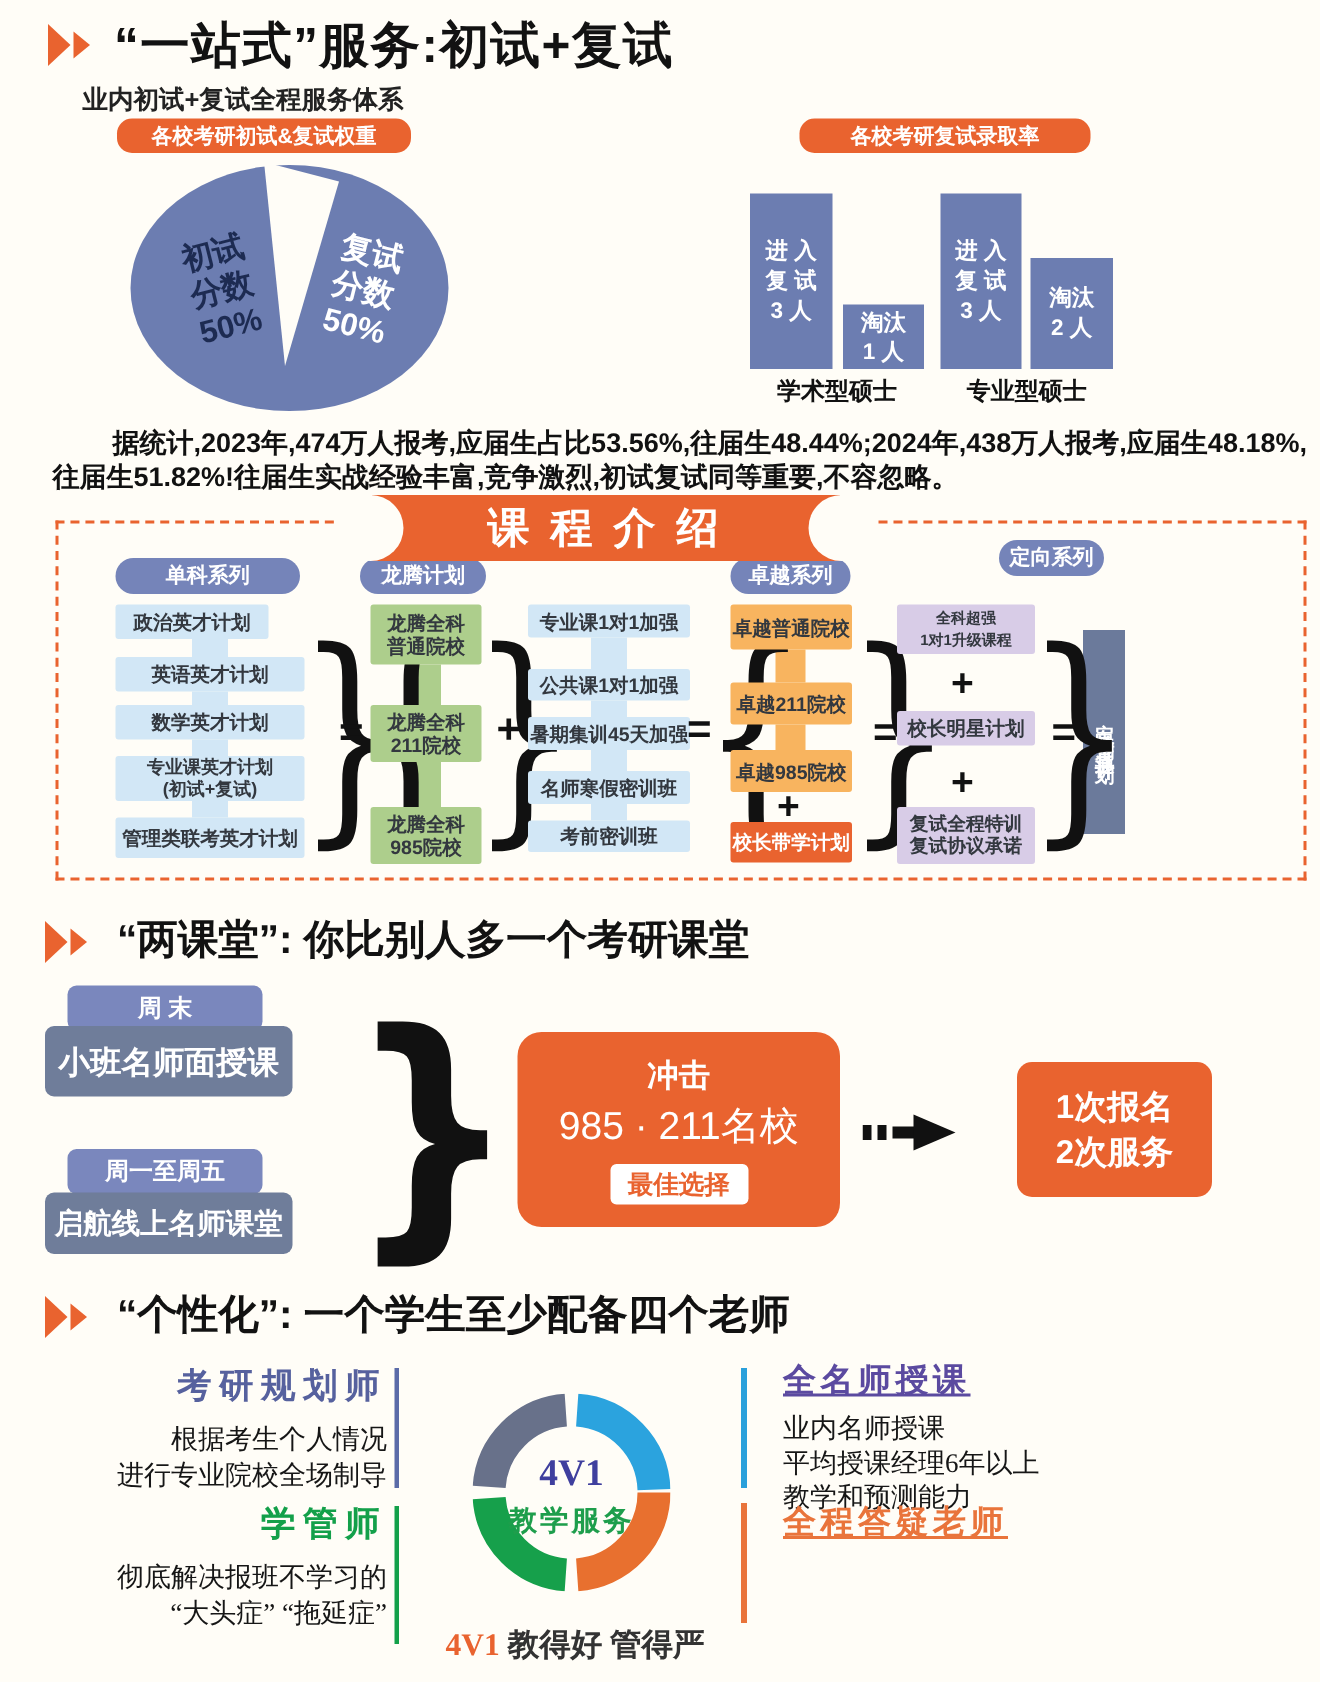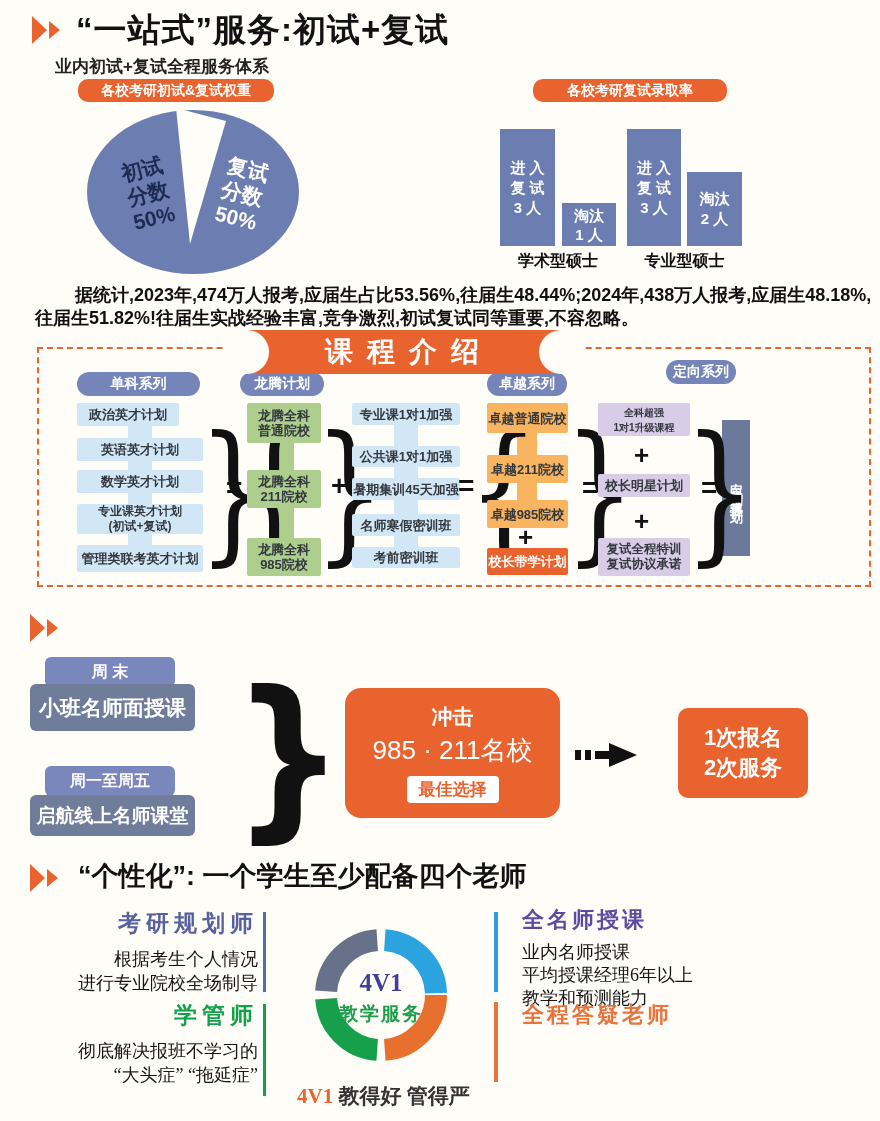--- a/index.html
+++ b/index.html
@@ -51,21 +51,21 @@
   .cta .l2{font-size:26px;font-weight:400;margin-top:2px;}
   .cta .bdg{background:#fff;color:#E9632F;font-size:17px;font-weight:700;border-radius:4px;
       padding:2px 12px;margin-top:8px;}
   .resBox{background:#E9632F;border-radius:10px;color:#fff;font-size:22px;font-weight:800;line-height:30px;}
   
   .serif{font-family:"Liberation Serif","DejaVu Serif",serif;}
   .roleL{text-align:right;}
   .rname{display:block;font-size:23px;font-weight:700;letter-spacing:5px;margin-bottom:8px;}
   .rdesc{font-size:18px;line-height:24px;color:#161616;font-weight:500;}
   .vline{position:absolute;}
-  .rnameR{display:block;font-size:22px;font-weight:700;letter-spacing:3px;margin-bottom:6px;}
+  .rnameR{display:block;font-size:22px;font-weight:700;letter-spacing:3px;margin-bottom:6px;text-decoration:underline;}
   .caption{font-size:21px;font-weight:700;}
 </style>
 </head>
 <body>
 
 <div class="page">
 
   <svg class="abs" style="left:32px;top:16px" width="30" height="28">
     <polygon points="0,0 15,14 0,28" fill="#E9632F"></polygon>
       <polygon points="17,5 28,14 17,23" fill="#E9632F"></polygon>
@@ -175,20 +175,21 @@
 复试协议承诺</div>
 
   <div class="cbrace" style="left:684px;top:404px" data-bind="course.brace_close">}</div>
   <div class="op" style="left:701px;top:472px" data-bind="course.op_equal">=</div>
   <div class="abs vertbox" style="left:722px;top:420px;width:28px;height:136px" data-bind="course.col6">定向特别直通计划</div>
 
   <svg class="abs" style="left:30px;top:614px" width="30" height="28">
     <polygon points="0,0 15,14 0,28" fill="#E9632F"></polygon>
       <polygon points="17,5 28,14 17,23" fill="#E9632F"></polygon>
   </svg>
+  <div class="abs h2x" style="left:78px;top:608px" data-bind="s2.title">“两课堂”: 你比别人多一个考研课堂</div>
 
   <div class="abs tab flexc" style="left:45px;top:657px;width:130px;height:30px" data-bind="s2.tab1">周 末</div>
   <div class="abs slateBox flexc" style="left:30px;top:684px;width:165px;height:47px;font-size:21px" data-bind="s2.box1">小班名师面授课</div>
   <div class="abs tab flexc" style="left:45px;top:766px;width:130px;height:30px" data-bind="s2.tab2">周一至周五</div>
   <div class="abs slateBox flexc" style="left:30px;top:795px;width:165px;height:41px;font-size:19px" data-bind="s2.box2">启航线上名师课堂</div>
 
   <div class="abs bigbrace" style="left:232px;top:652px" data-bind="s2.brace">}</div>
 
   <div class="abs cta" style="left:345px;top:688px;width:215px;height:130px">
     <div class="l1" data-bind="s2.cta_line1">冲击</div>

